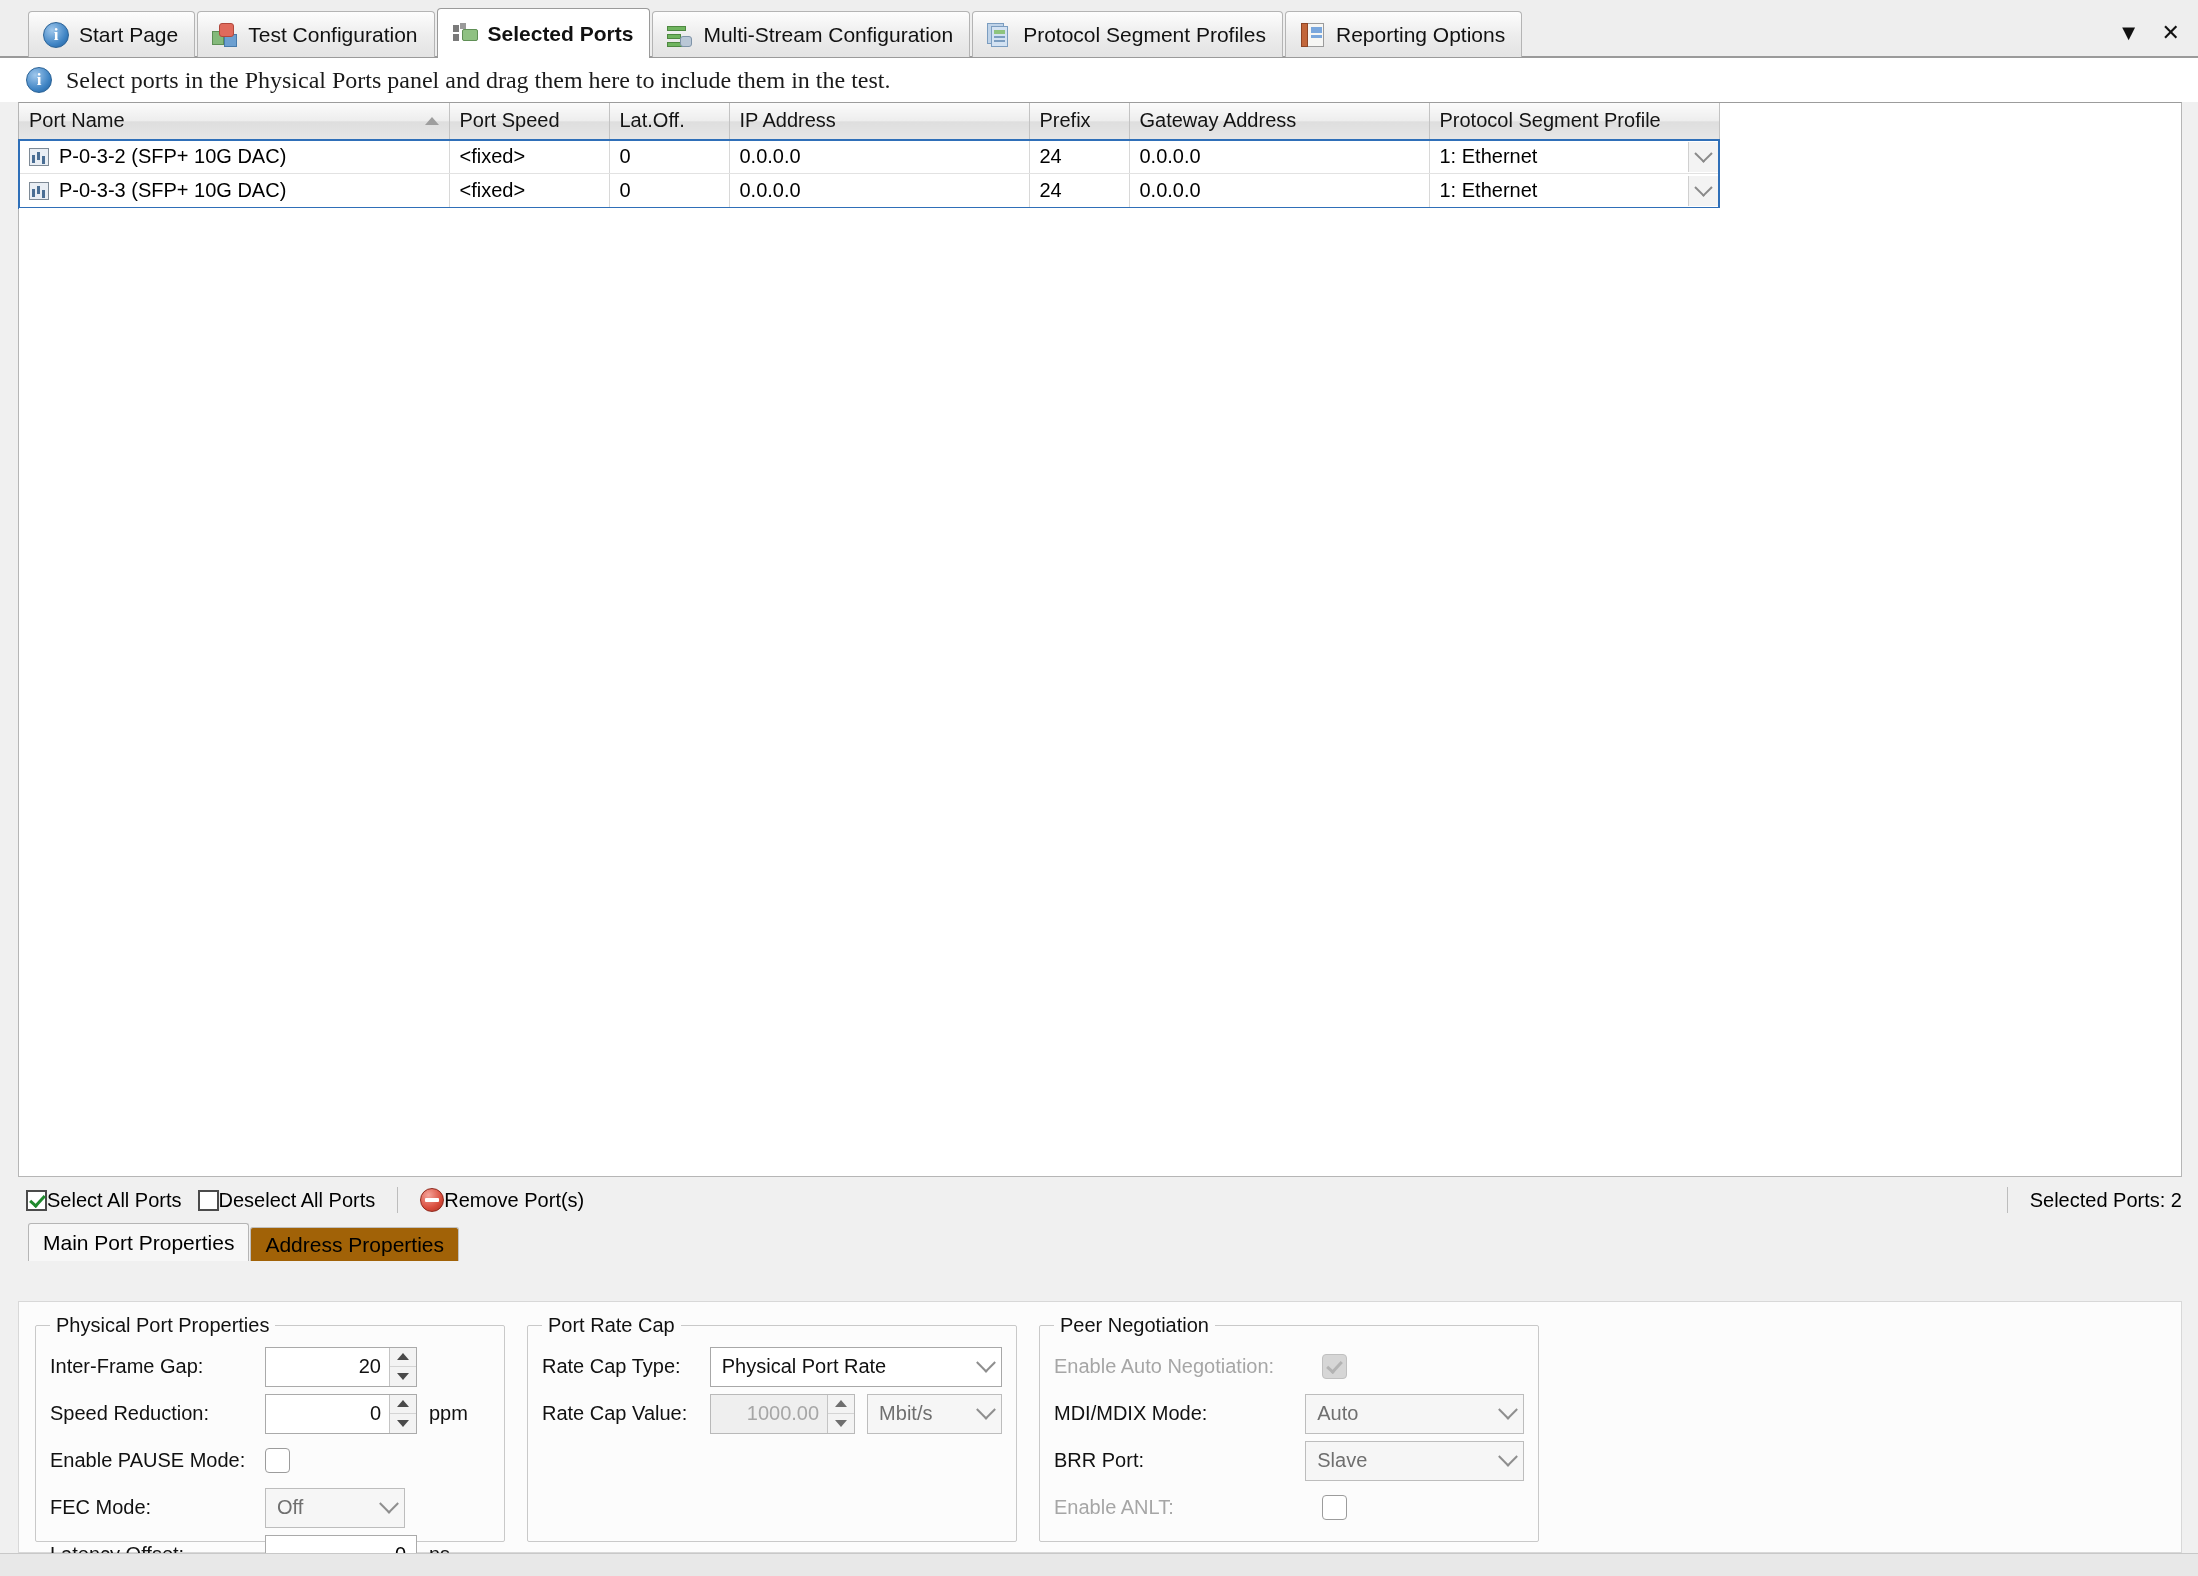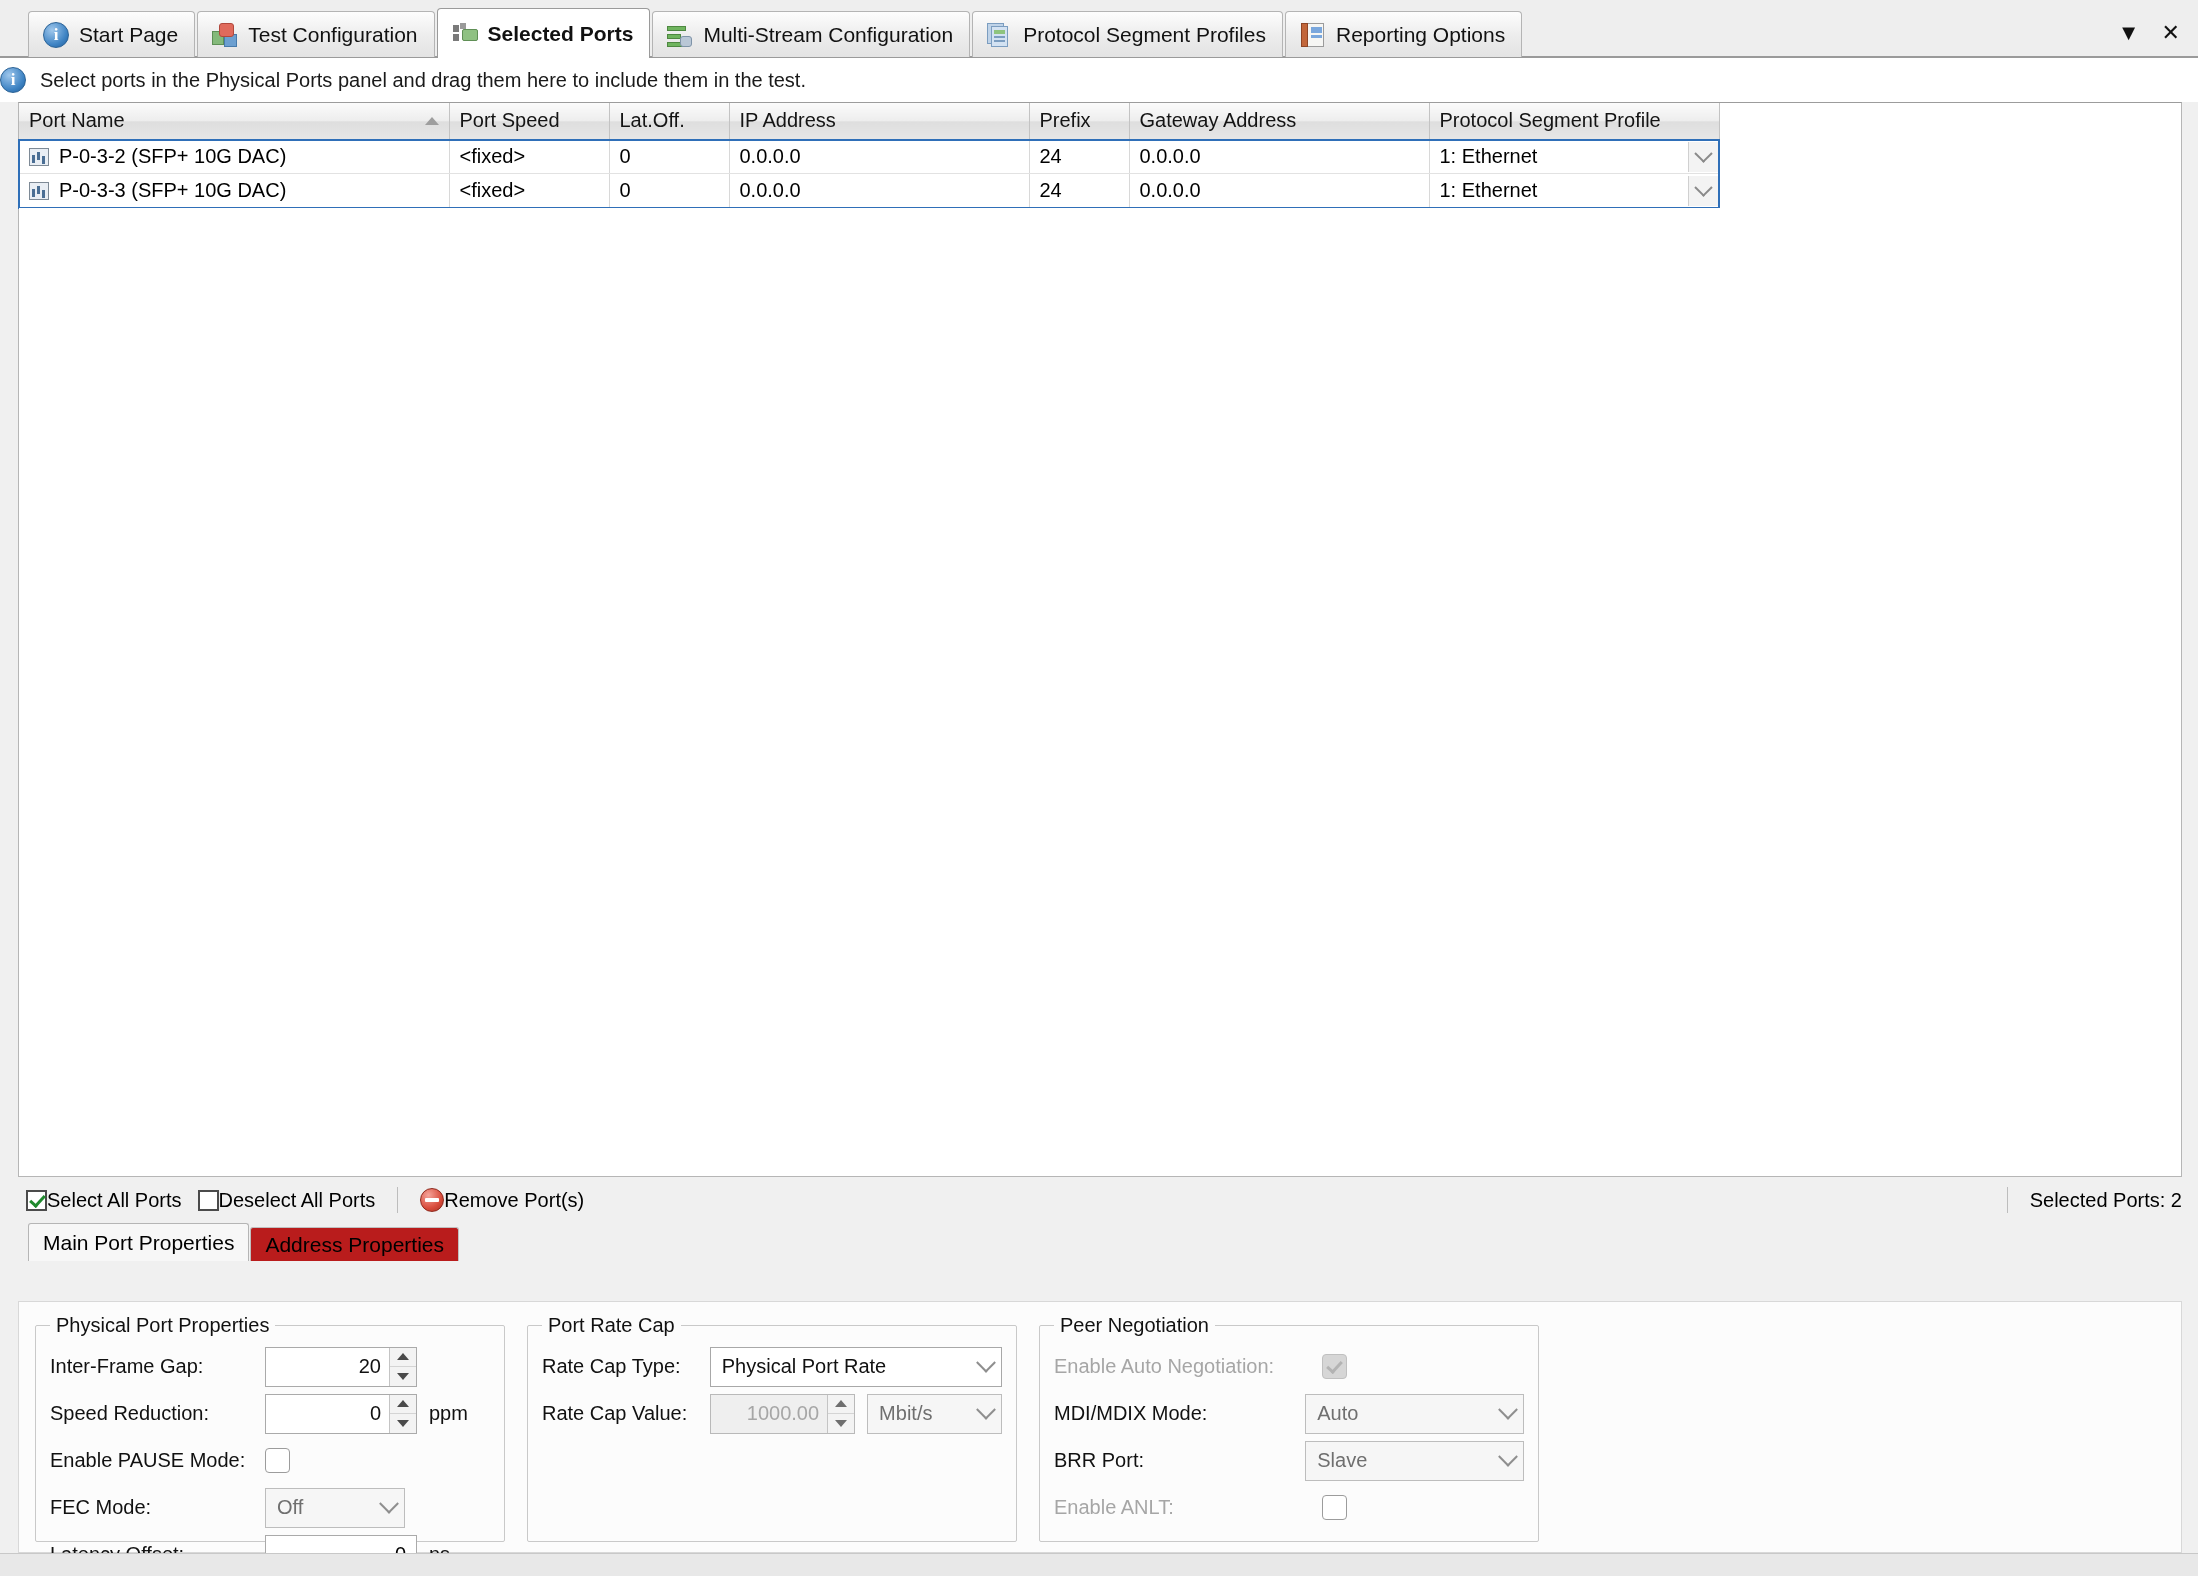--- a/index.html
+++ b/index.html
@@ -116,23 +116,25 @@
     font-family: "Liberation Sans", sans-serif;
   }
 
   
   .infobar {
     height: 44px;
     background: #ffffff;
     display: flex;
     align-items: center;
     gap: 14px;
-    box-sizing: border-box;
-    font-size: 20px;
+    padding-left: 26px;
+    box-sizing: border-box;
+    font-size: 24px;
     color: #1a1a1a;
+    font-family: Liberation Serif, serif;
   }
   .infobar .ico-info { width: 26px; height: 26px; flex: 0 0 26px; position: relative; }
 
   
   .gridwrap {
     flex: 1 1 auto;
     margin: 0 16px 0 18px;
     border: 1px solid #b6b6b6;
     border-top: 1px solid #9c9c9c;
     background: #ffffff;
@@ -265,21 +267,21 @@
     align-items: flex-end;
     height: 40px;
     padding-left: 10px;
     box-sizing: border-box;
   }
   .subtab {
     height: 34px;
     padding: 0 14px;
     display: flex; align-items: center;
     font-size: 21px;
-    background: #b91c1c;
+    background: #a16207;
     border: 1px solid #c0c0c0;
     border-bottom: none;
     border-radius: 3px 3px 0 0;
     margin-right: 1px;
     box-sizing: border-box;
     white-space: nowrap;
   }
   .subtab.active {
     background: #f7f7f7;
     height: 38px;

